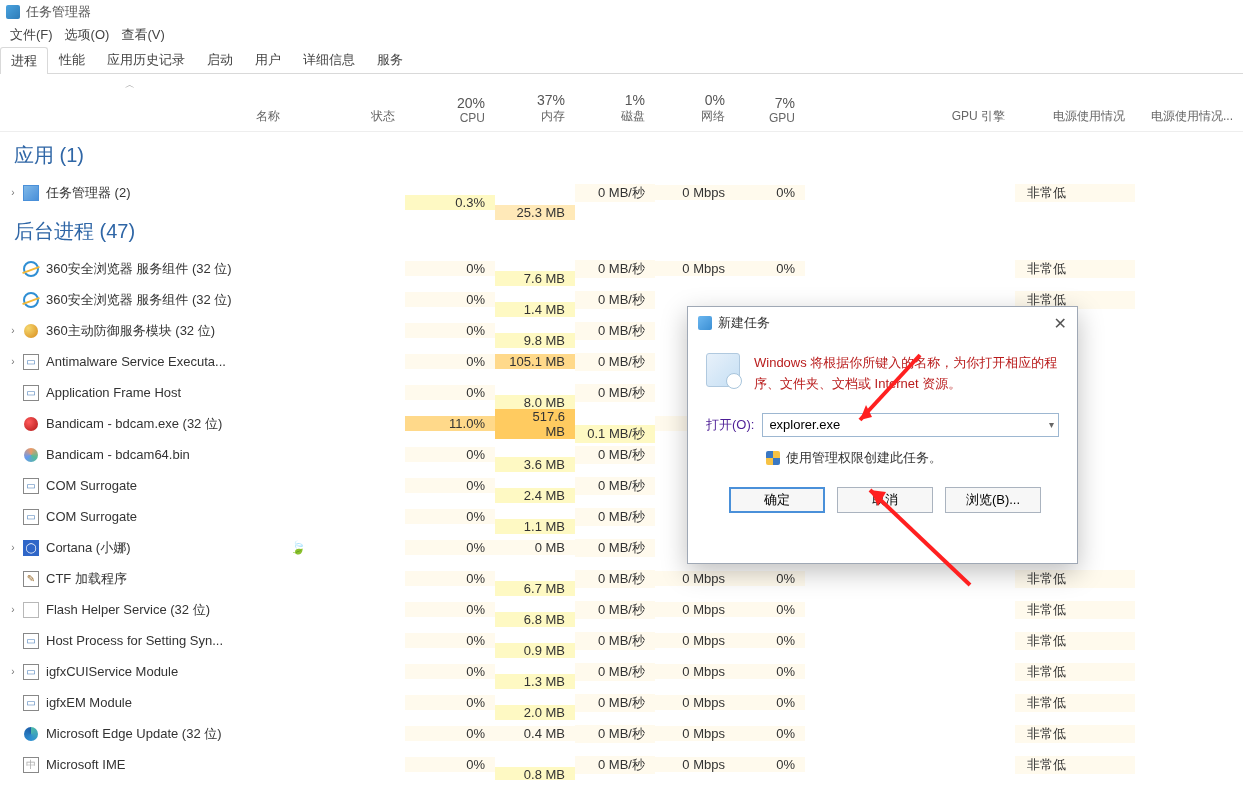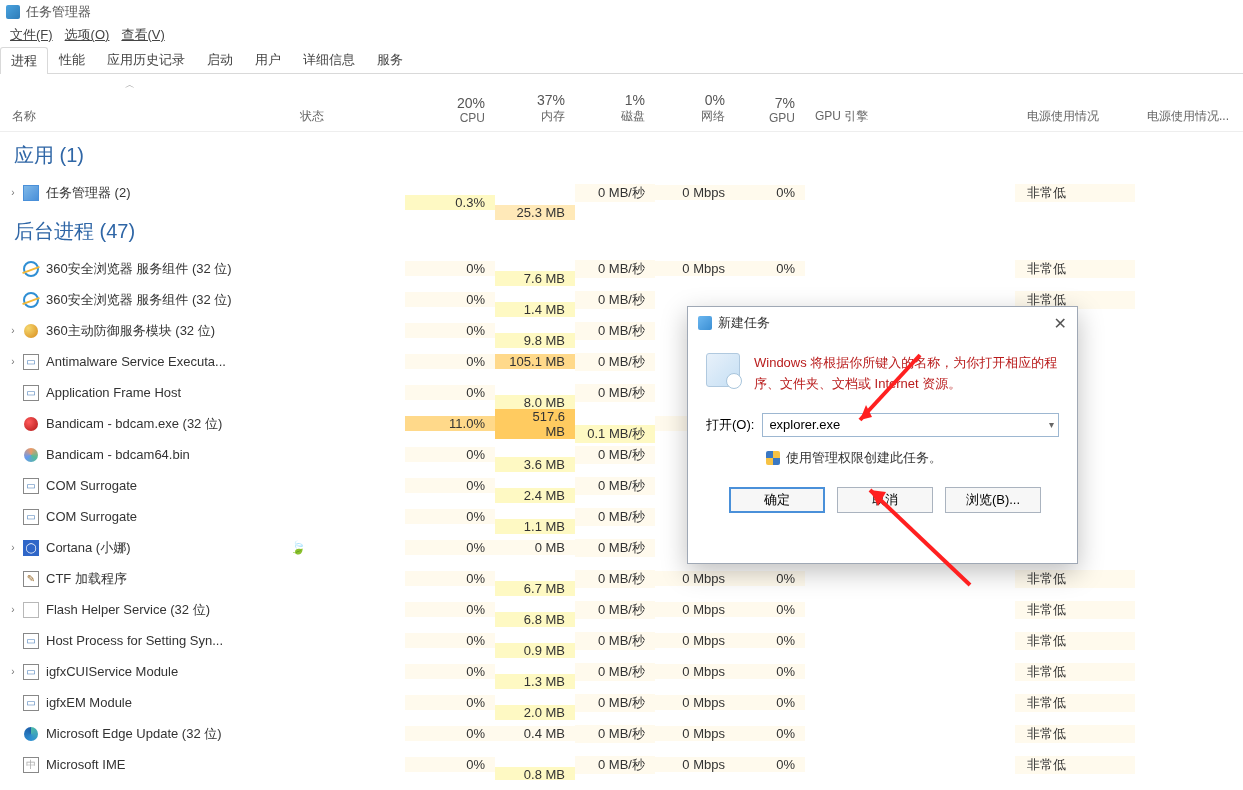--- a/index.html
+++ b/index.html
@@ -1,39 +1,39 @@
 <!DOCTYPE html>
 <html><head>
 <meta charset="utf-8">
 <style>
 * { box-sizing: border-box; margin: 0; padding: 0; }
 body { font-family: "Microsoft YaHei", "Segoe UI", sans-serif; font-size: 13px; color: #333; background: #fff; width: 1243px; height: 790px; overflow: hidden; position: relative; }
 .titlebar { height: 24px; display: flex; align-items: center; padding: 0 6px; color: #555; }
 .titlebar .app-icon { width: 14px; height: 14px; margin-right: 6px; background: linear-gradient(135deg,#4aa3df,#2e7cb8); border-radius: 2px; }
 .menubar { height: 22px; display: flex; align-items: center; gap: 4px; padding: 0 6px; color: #444; }
-.menubar span { padding: 1px 4px; cursor: default; text-decoration: underline; }
+.menubar span { padding: 1px 4px; cursor: default; }
 .tabs { display: flex; border-bottom: 1px solid #d9d9d9; height: 28px; align-items: flex-end; }
 .tab { padding: 4px 10px; border: 1px solid transparent; border-bottom: none; color: #444; cursor: default; }
 .tab.active { border-color: #d9d9d9; border-radius: 3px 3px 0 0; background: #fff; position: relative; top: 1px; }
 .header-row { display: flex; align-items: flex-end; height: 58px; border-bottom: 1px solid #eee; position: relative; }
 .col { text-align: right; padding: 4px 10px; }
 .col-name { width: 290px; text-align: left; padding-left: 12px; }
 .col-status { width: 115px; text-align: left; }
 .col-cpu { width: 90px; }
 .col-mem { width: 80px; }
 .col-disk { width: 80px; }
 .col-net { width: 80px; }
 .col-gpu { width: 70px; }
 .col-gpuengine { width: 210px; text-align: left; padding-left: 10px; }
 .col-power { width: 120px; text-align: left; padding-left: 12px; }
 .col-power2 { width: 108px; text-align: left; padding-left: 12px; }
 .hdr-top { color: #555; font-size: 14px; }
 .hdr-bot { color: #666; font-size: 12px; }
 .hdr-cell { display: flex; flex-direction: column; align-items: flex-end; justify-content: flex-end; padding-bottom: 6px; }
-.hdr-cell.left { align-items: flex-start; }
+.hdr-cell.left { align-items: flex-end; }
 .sort-arrow { position: absolute; left: 125px; top: 4px; color: #888; font-size: 10px; }
 .rows { overflow: hidden; }
 .section-title { color: #2f66a6; font-size: 20px; padding: 10px 14px 8px; }
 .row { display: flex; align-items: center; height: 31px; }
 .row .expand { width: 14px; display: inline-flex; justify-content: center; color: #777; font-size: 10px; }
 .row .icon { width: 18px; height: 18px; margin: 0 6px 0 2px; display: inline-flex; align-items: center; justify-content: center; font-size: 14px; }
 .row .name-cell { width: 290px; display: flex; align-items: center; padding-left: 6px; }
 .row .status-cell { width: 115px; }
 .row .num { text-align: right; padding-right: 10px; }
 .row .cpu-cell { width: 90px; }
@@ -53,21 +53,21 @@
 .dialog { position: absolute; left: 687px; top: 306px; width: 391px; height: 258px; background: #fff; border: 1px solid #9fa8b5; box-shadow: 0 8px 24px rgba(0,0,0,.25); }
 .dialog-title { height: 32px; display: flex; align-items: center; padding: 0 10px; font-size: 13px; color: #333; }
 .dialog-title .dicon { width: 14px; height: 14px; margin-right: 6px; background: linear-gradient(135deg,#6cb7f0,#3b8fd4); border-radius: 2px; }
 .dialog-title .close { margin-left: auto; font-size: 16px; color: #555; cursor: default; }
 .dialog-body { padding: 14px 18px 0; }
 .dialog-msg { display: flex; gap: 14px; }
 .dialog-msg .run-icon { width: 34px; height: 34px; background: linear-gradient(135deg,#e8f1fa,#c5dff4); border: 1px solid #b0c9df; border-radius: 3px; position: relative; flex: none; }
 .dialog-msg .run-icon::after { content: ""; position:absolute; bottom:-3px; right:-3px; width:14px; height:14px; border-radius:50%; background:#fff; border:1px solid #a8c5dc; }
 .dialog-msg p { color: #b91c1c; font-size: 13px; line-height: 1.6; }
 .dialog-open { display: flex; align-items: center; margin-top: 18px; gap: 8px; }
-.dialog-open label { color: #000000; font-size: 13px; }
+.dialog-open label { color: #4c1d95; font-size: 13px; }
 .dialog-open .combo { flex: 1; display: flex; align-items: center; border: 1px solid #9db7d1; height: 24px; padding: 0 4px 0 6px; position: relative; }
 .dialog-open .combo input { border: none; outline: none; flex:1; font-size: 13px; }
 .dialog-open .combo .dd { color: #666; font-size: 10px; }
 .dialog-admin { margin-top: 12px; margin-left: 60px; display: flex; align-items: center; gap: 6px; color: #333; }
 .shield-icon { width: 14px; height: 14px; background: conic-gradient(#f6c244 0 90deg,#3a78c3 90deg 180deg,#f6c244 180deg 270deg,#3a78c3 270deg 360deg); border-radius: 2px; display: inline-block; }
 .dialog-buttons { display: flex; gap: 12px; justify-content: flex-end; padding: 20px 18px 8px; }
 .dialog-buttons button { width: 96px; height: 26px; border: 1px solid #aab3bf; background: #f7f7f7; font-size: 13px; cursor: default; }
 .dialog-buttons button.primary { border: 2px solid #4a90d9; }
 .arrow { position: absolute; pointer-events: none; }
 .arrow-line { stroke: #ff2020; stroke-width: 4; fill: none; }

